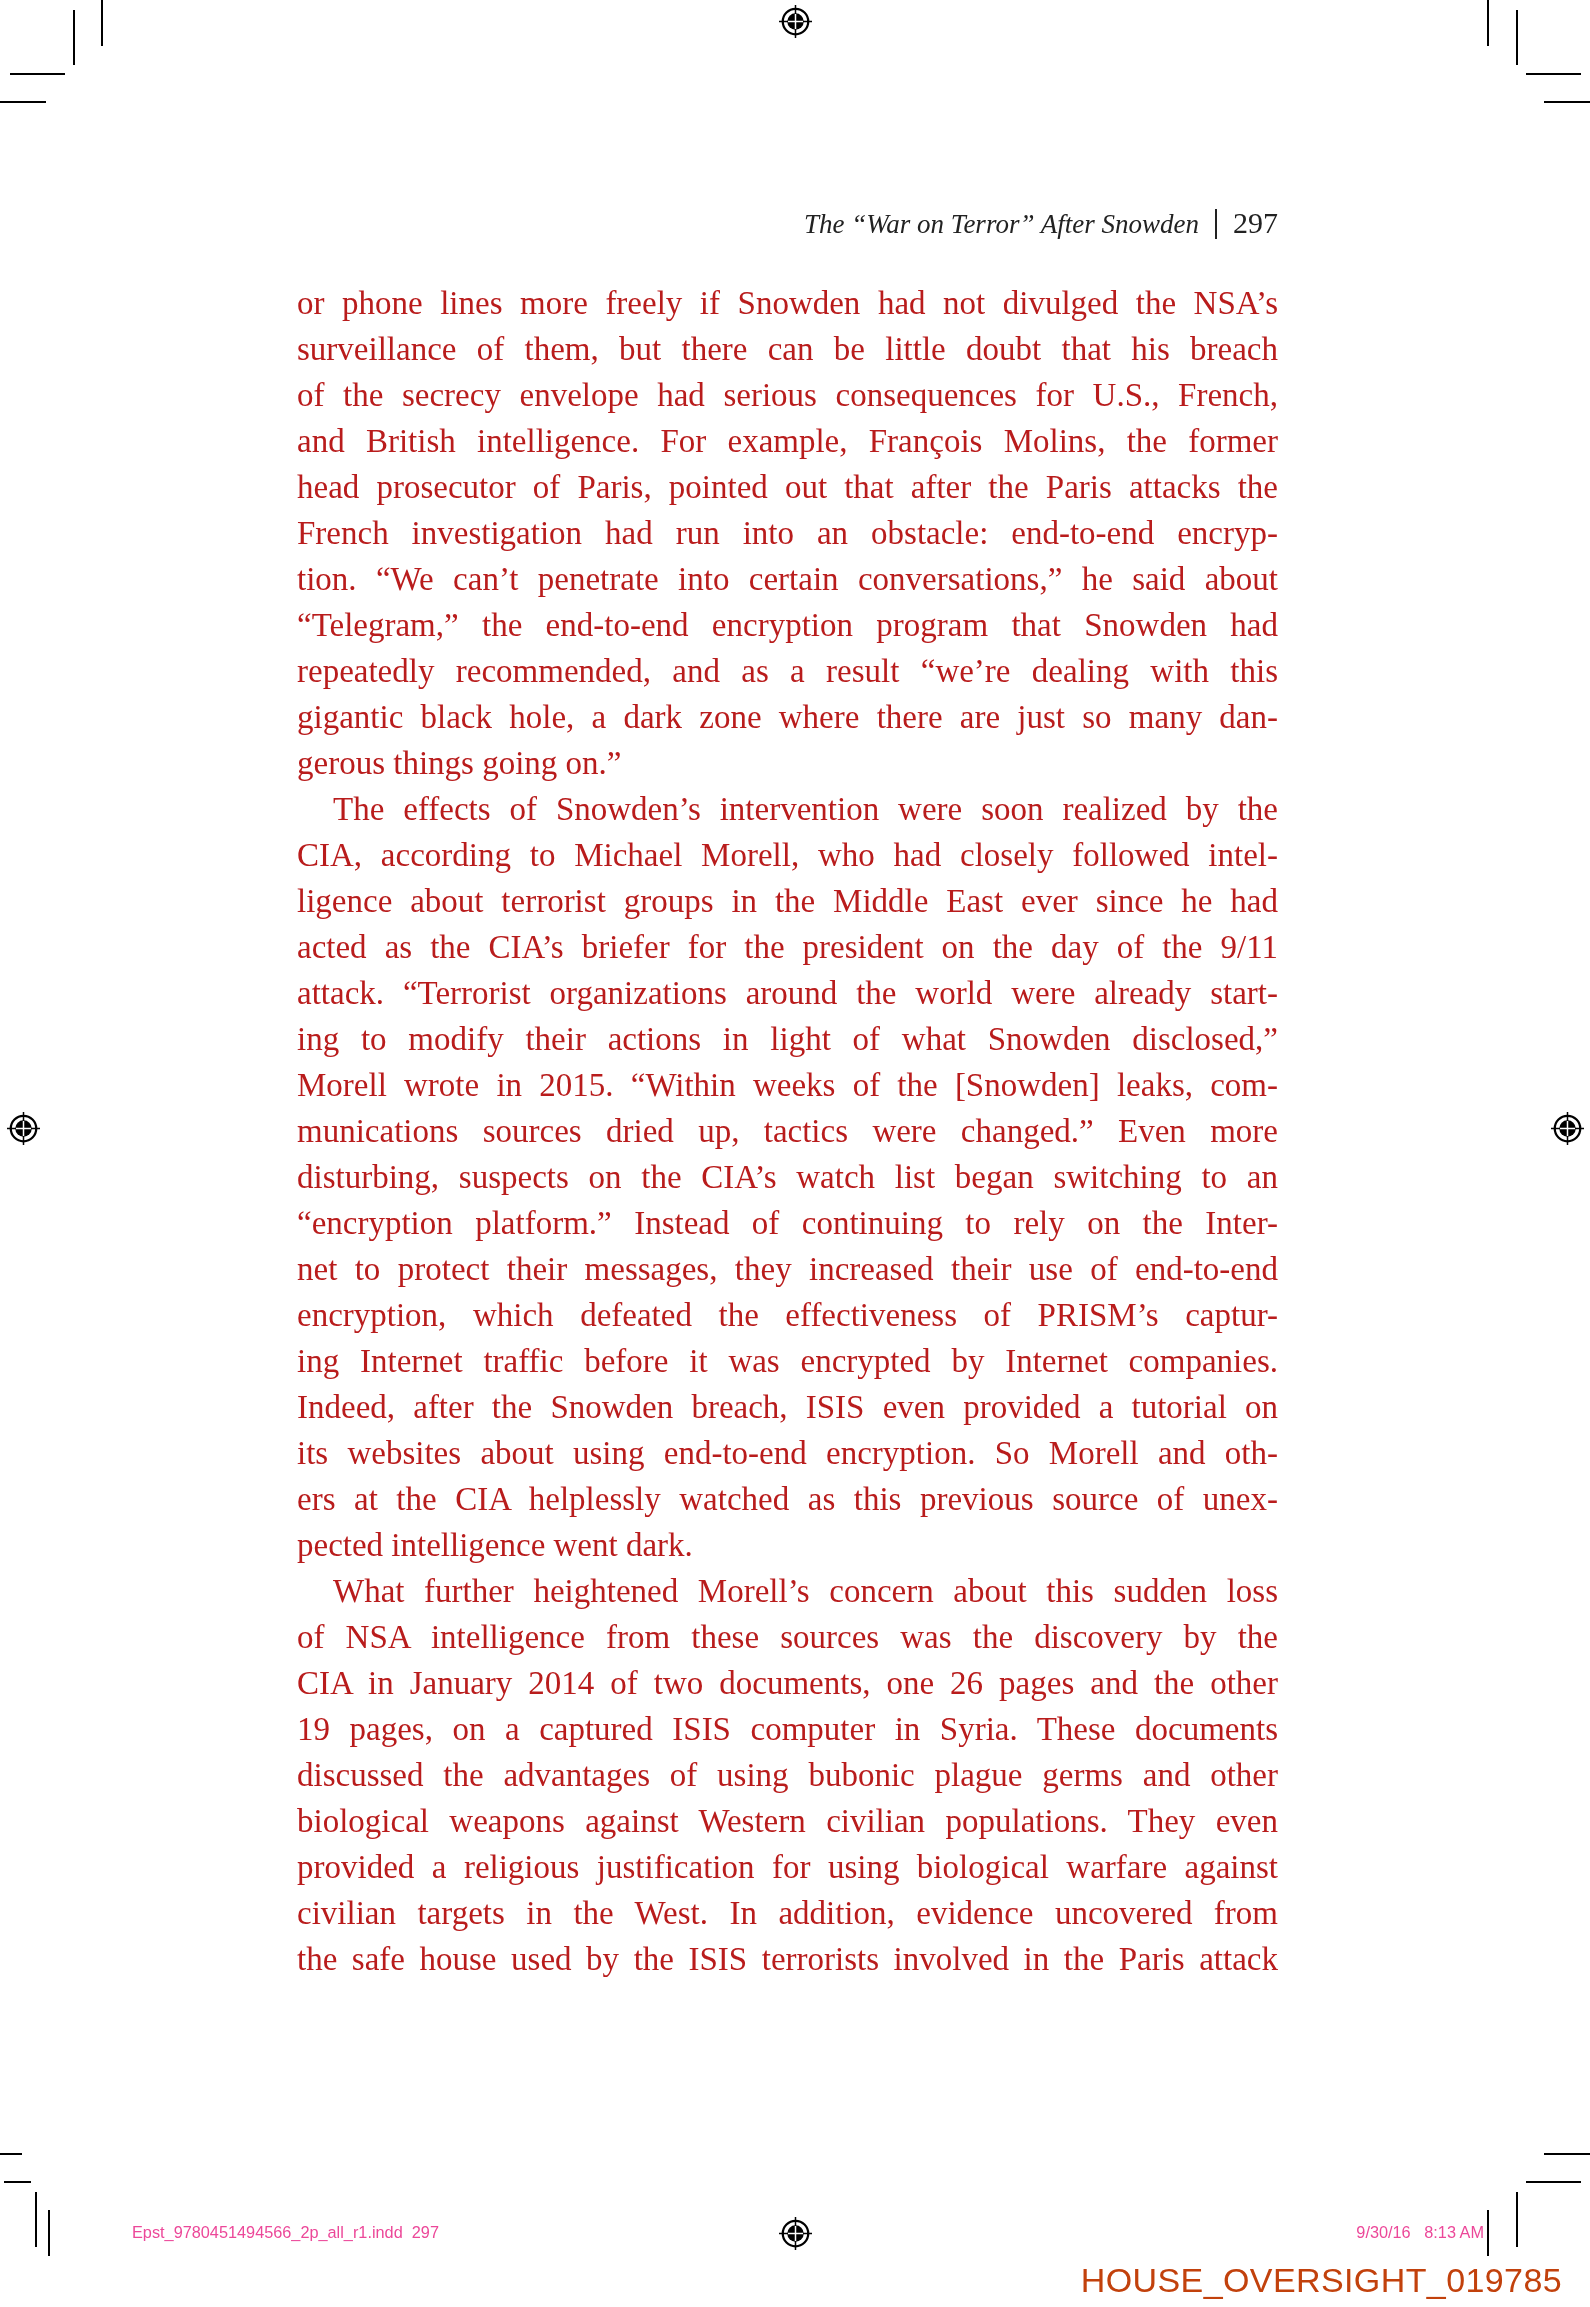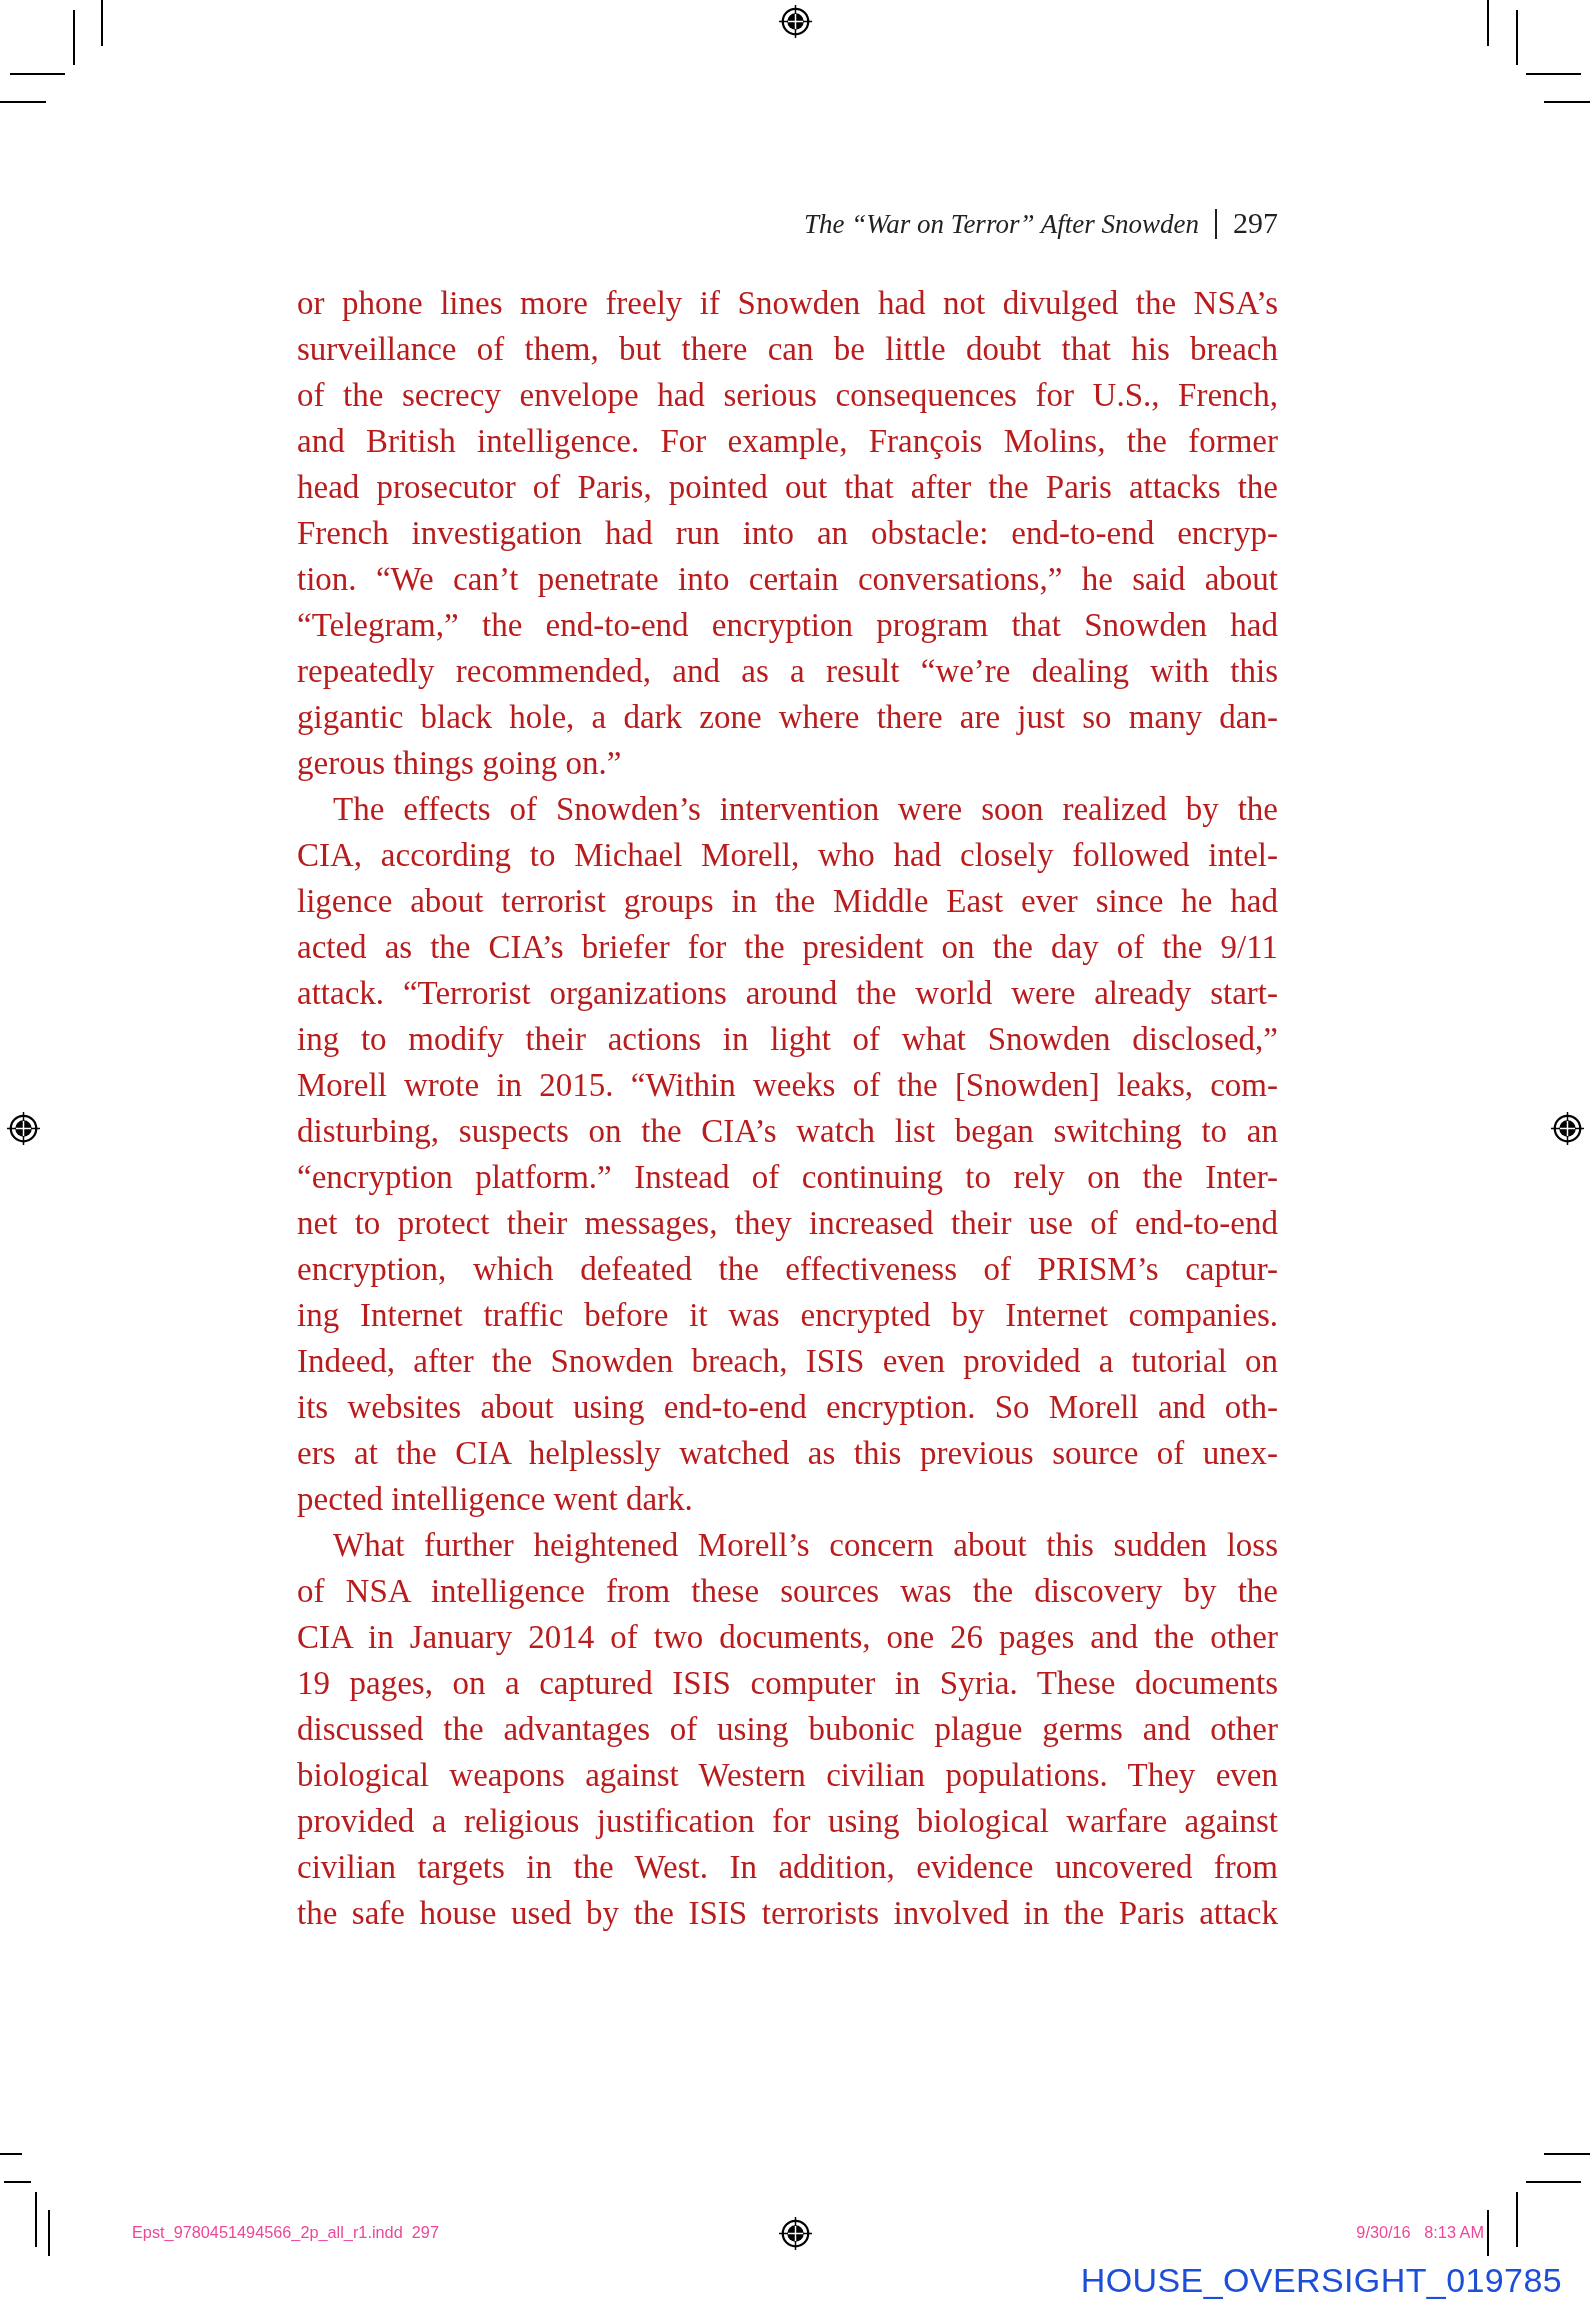--- a/index.html
+++ b/index.html
@@ -19,21 +19,21 @@
       font-family: "Liberation Serif", serif; font-size: 33px; line-height: 46px; color: #b91c1c;
     }
     .line { display: block; white-space: nowrap; text-align: justify; text-align-last: justify; height: 46px; }
     .line.last { text-align-last: left; }
     .line.indent { padding-left: 36px; }
     .slug {
       position: absolute; font-family: "Liberation Sans", sans-serif; font-size: 16.3px; color: #ec4899; white-space: nowrap;
     }
     .bates {
       position: absolute; right: 28px; top: 2261px;
-      font-family: "Liberation Sans", sans-serif; font-size: 34px; color: #1d4ed8; white-space: nowrap; letter-spacing: 0.4px;
+      font-family: "Liberation Sans", sans-serif; font-size: 34px; color: #c2410c; white-space: nowrap; letter-spacing: 0.4px;
     }
   </style>
 </head>
 <body>
 
 <div class="mark" style="left:73px;top:9.6px;width:2.2px;height:55px;"></div>
 <div class="mark" style="left:101px;top:0;width:2.2px;height:46px;"></div>
 <div class="mark" style="left:9.6px;top:73px;width:55px;height:2.2px;"></div>
 <div class="mark" style="left:0;top:101px;width:46px;height:2.2px;"></div>
 
@@ -101,20 +101,21 @@
     <span class="line">repeatedly recommended, and as a result “we’re dealing with this</span>
     <span class="line">gigantic black hole, a dark zone where there are just so many dan-</span>
     <span class="line last">gerous things going on.”</span>
     <span class="line indent">The effects of Snowden’s intervention were soon realized by the</span>
     <span class="line">CIA, according to Michael Morell, who had closely followed intel-</span>
     <span class="line">ligence about terrorist groups in the Middle East ever since he had</span>
     <span class="line">acted as the CIA’s briefer for the president on the day of the 9/11</span>
     <span class="line">attack. “Terrorist organizations around the world were already start-</span>
     <span class="line">ing to modify their actions in light of what Snowden disclosed,”</span>
     <span class="line">Morell wrote in 2015. “Within weeks of the [Snowden] leaks, com-</span>
+    <span class="line">munications sources dried up, tactics were changed.” Even more</span>
     <span class="line">disturbing, suspects on the CIA’s watch list began switching to an</span>
     <span class="line">“encryption platform.” Instead of continuing to rely on the Inter-</span>
     <span class="line">net to protect their messages, they increased their use of end-to-end</span>
     <span class="line">encryption, which defeated the effectiveness of PRISM’s captur-</span>
     <span class="line">ing Internet traffic before it was encrypted by Internet companies.</span>
     <span class="line">Indeed, after the Snowden breach, ISIS even provided a tutorial on</span>
     <span class="line">its websites about using end-to-end encryption. So Morell and oth-</span>
     <span class="line">ers at the CIA helplessly watched as this previous source of unex-</span>
     <span class="line last">pected intelligence went dark.</span>
     <span class="line indent">What further heightened Morell’s concern about this sudden loss</span>

